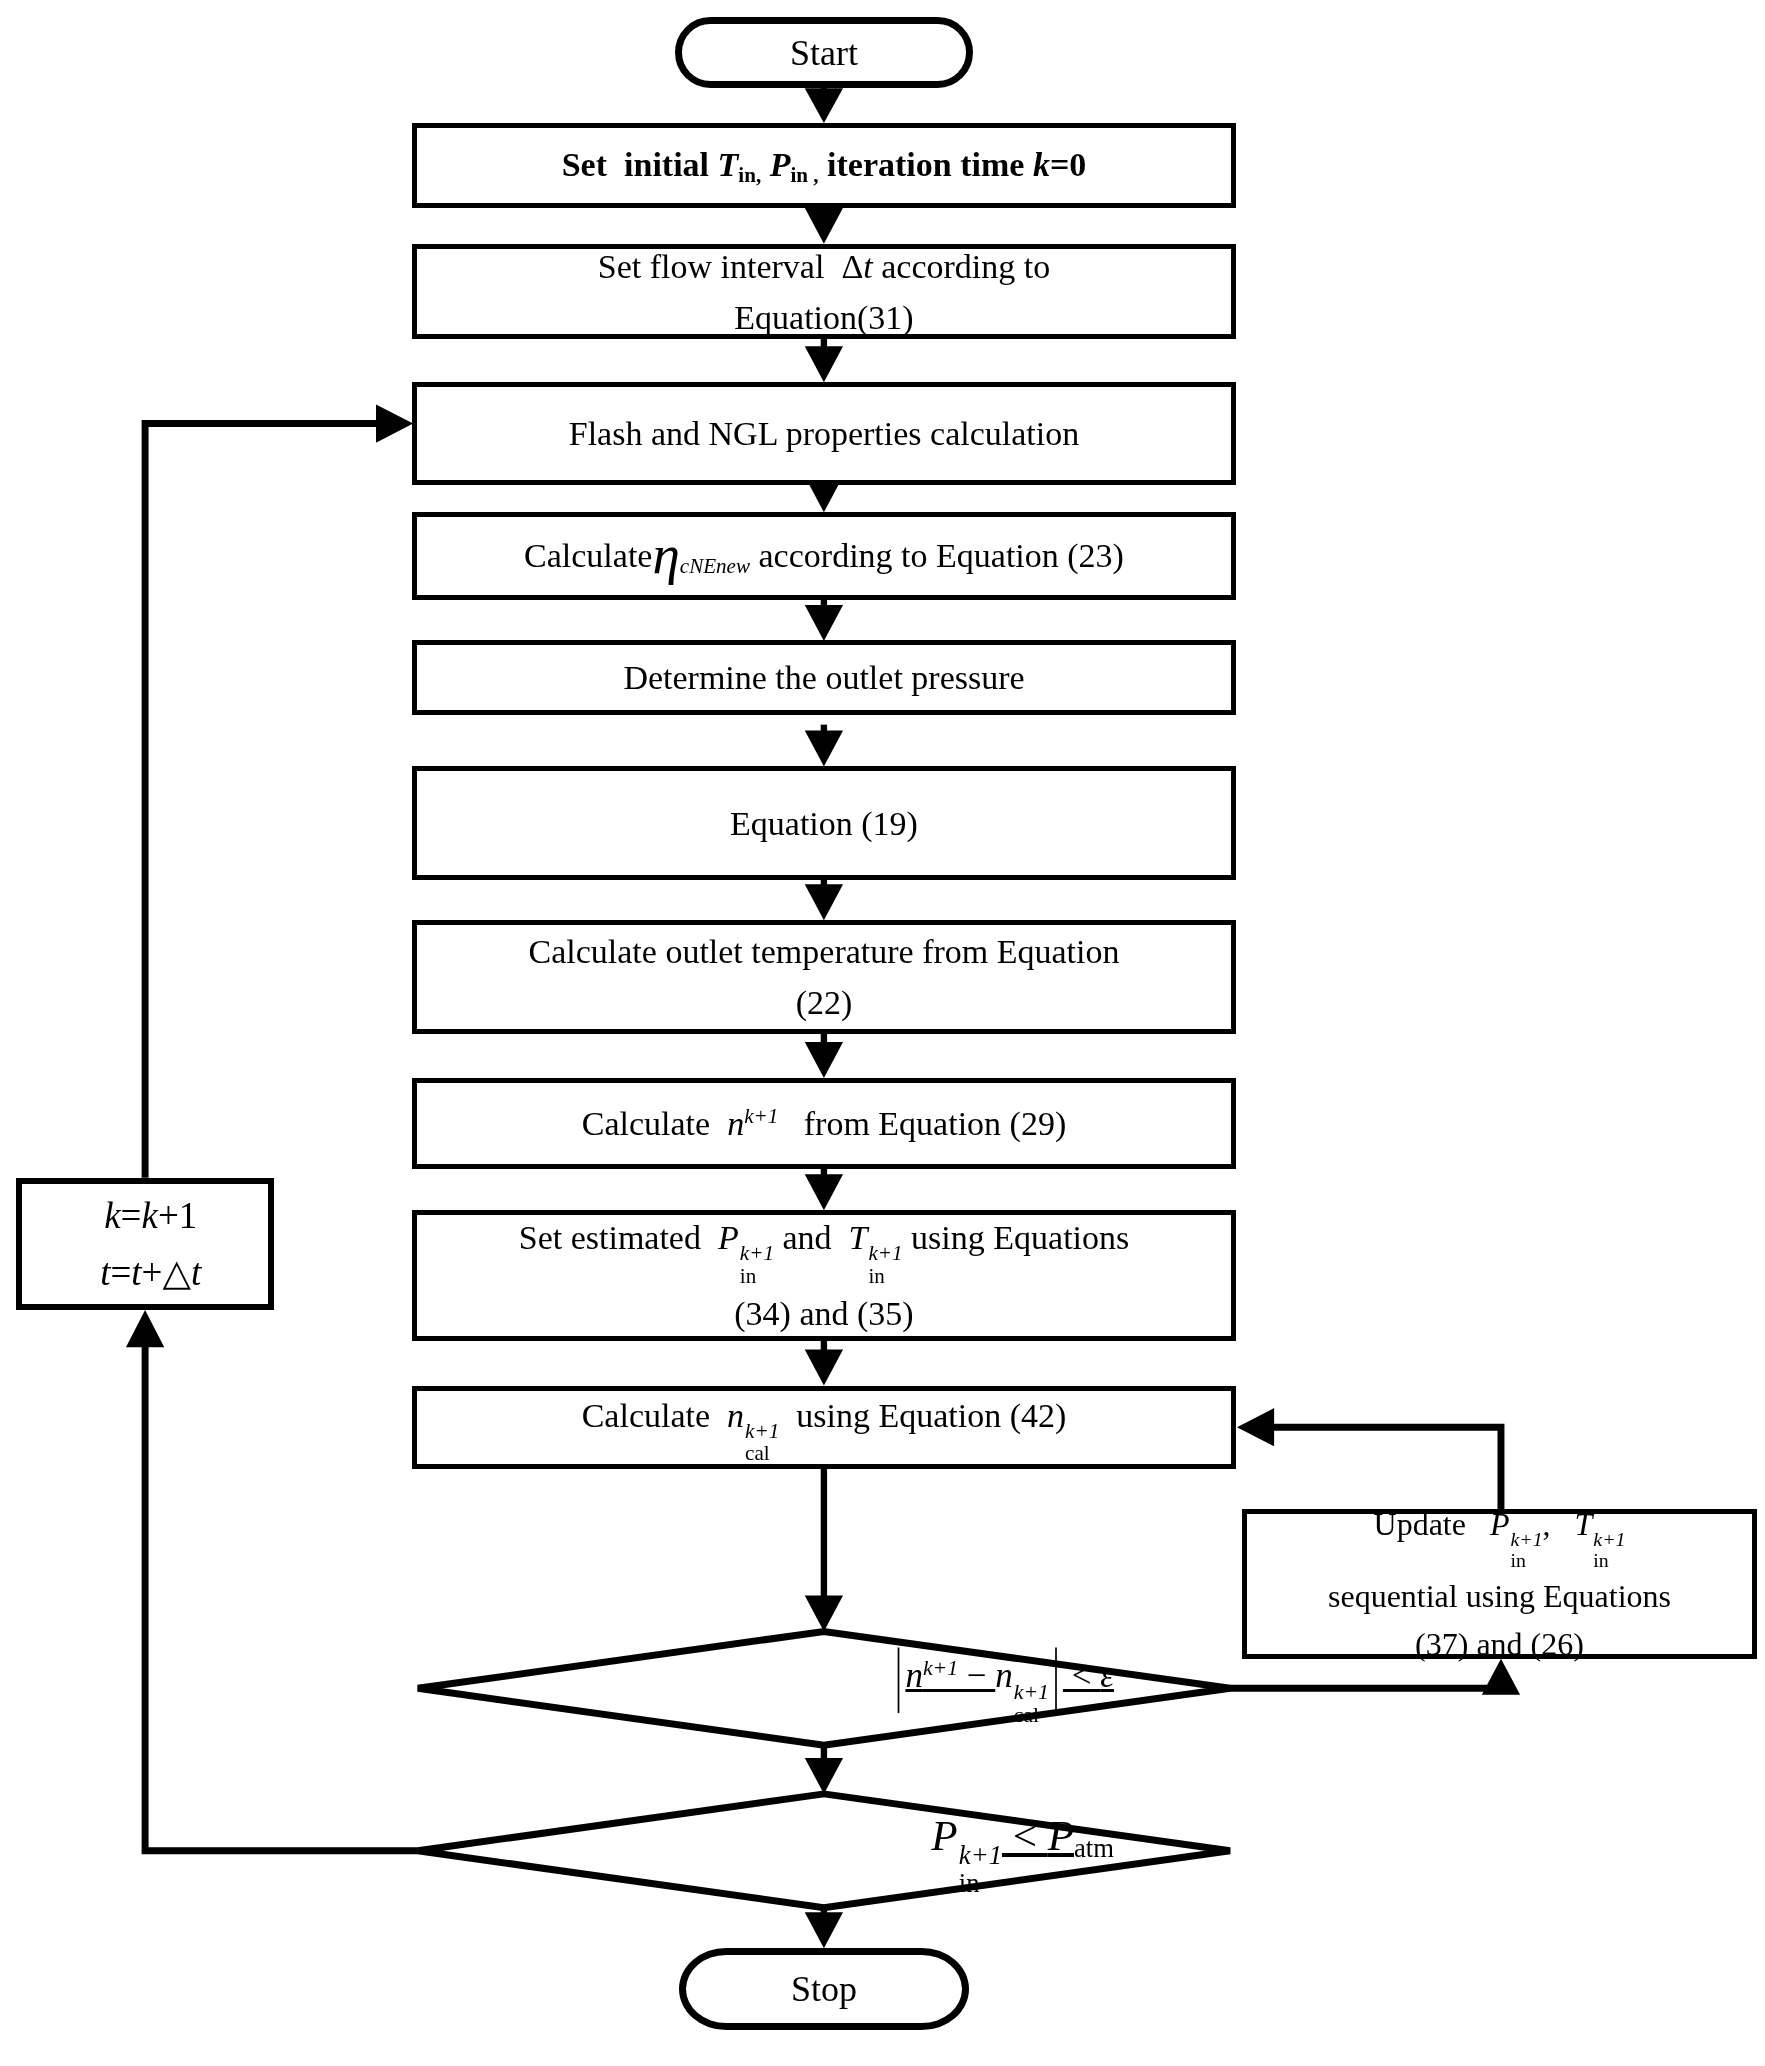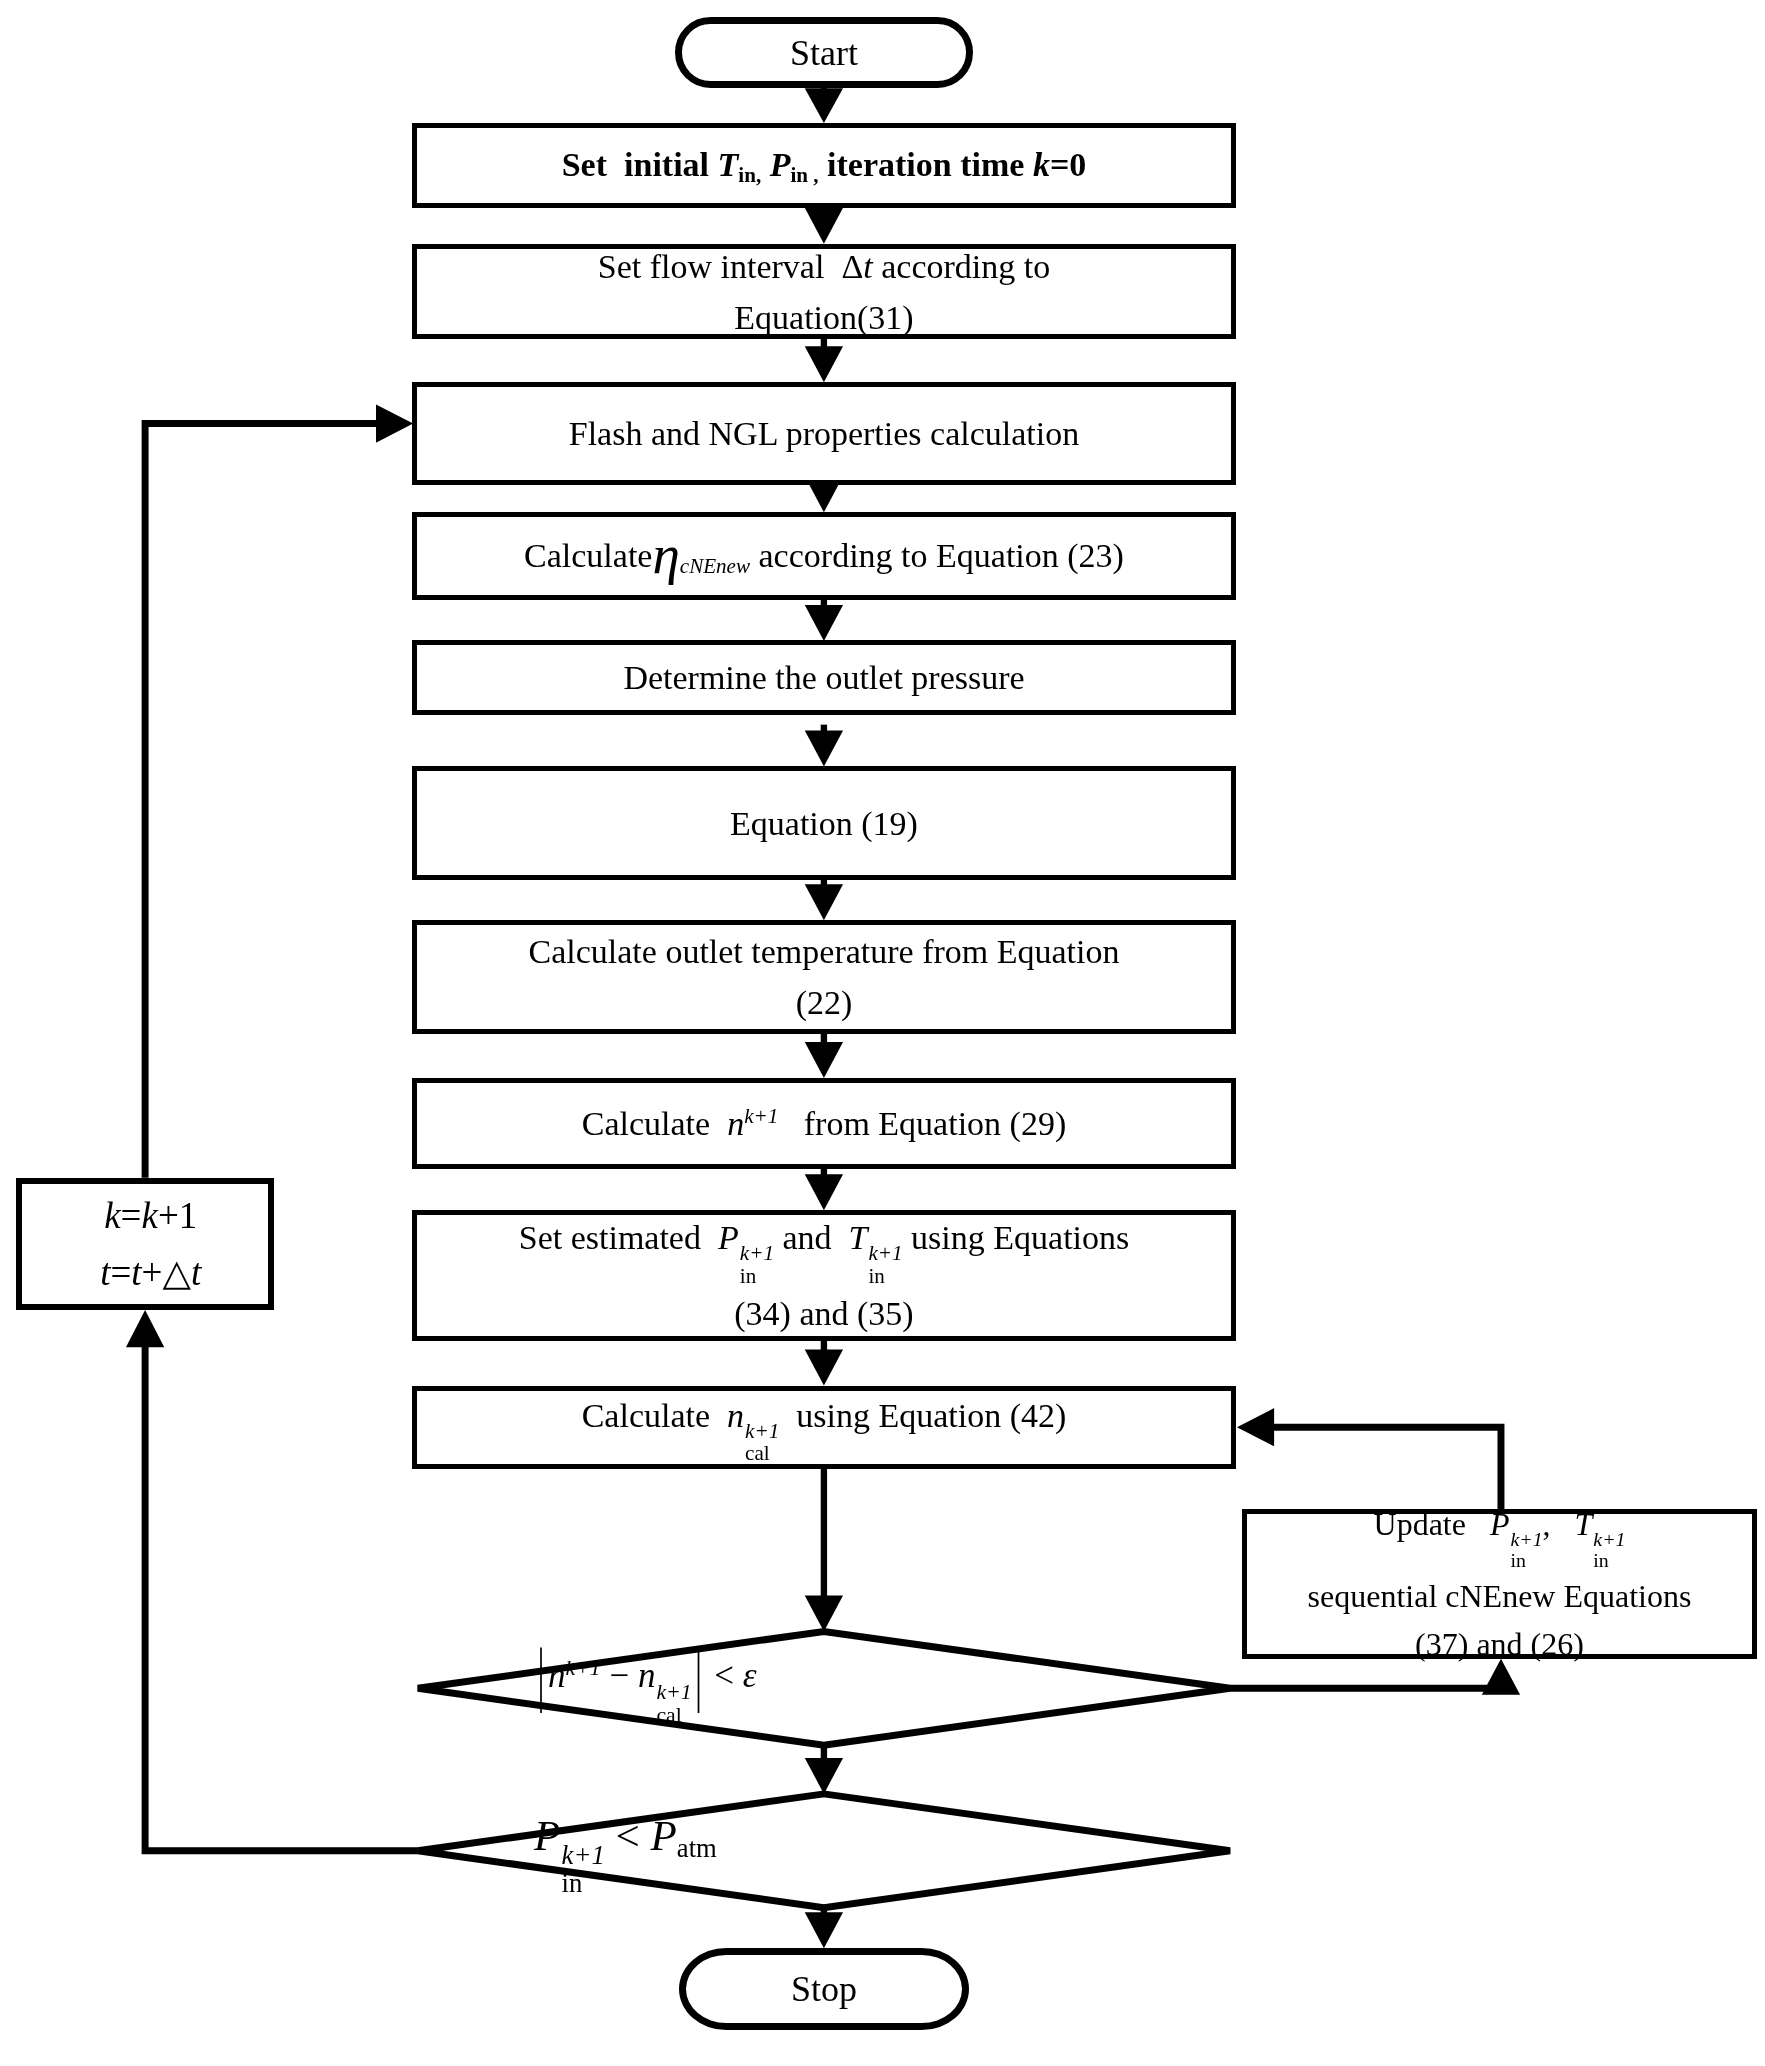--- a/index.html
+++ b/index.html
@@ -11,21 +11,21 @@
   #wires{position:absolute;left:0;top:0;}
   .node{
     position:absolute;box-sizing:border-box;background:#ffffff;
     border:5.8px solid #000;display:flex;flex-direction:column;
     justify-content:center;align-items:center;text-align:center;
     font-size:34px;
   }
   .terminator{border-width:7.5px;font-size:36px;}
   .label{
     position:absolute;box-sizing:border-box;display:flex;flex-direction:column;
-    justify-content:center;align-items:flex-start;text-align:center;background:transparent;
+    justify-content:center;align-items:flex-end;text-align:center;background:transparent;text-decoration:underline;
   }
   .line{white-space:pre;line-height:1.5;}
   .i{font-style:italic;}
   .sb{font-size:0.62em;vertical-align:-0.28em;}
   .sp{font-size:0.62em;vertical-align:0.55em;}
   .big{font-size:1.62em;line-height:0;vertical-align:-0.10em;}
   .bar{display:inline-block;transform:scaleY(2.05);margin:0 0.10em;}
   .stkw{display:inline-block;white-space:nowrap;}
   .stk{
     display:inline-flex;flex-direction:column;vertical-align:-0.52em;
@@ -194,21 +194,21 @@
     </div>
 
   <div class="node" id="upd">
       <div class="line"><span class="">Update   </span><span class="stkw"><span class="i">P</span><span class="stk">
             <span class="i">k+1</span>
             <span>in</span>
           </span></span><span class="">,   </span><span class="stkw"><span class="i">T</span><span class="stk">
             <span class="i">k+1</span>
             <span>in</span>
           </span></span></div>
-      <div class="line"><span class="">sequential cNEnew Equations</span></div>
+      <div class="line"><span class="">sequential using Equations</span></div>
       <div class="line"><span class="">(37) and (26)</span></div>
     </div>
 
   <div class="label" id="d1lbl">
       <div class="line"><span class="bar">|</span><span class="i">n</span><span class="i sp">k+1</span><span class=""> − </span><span class="stkw"><span class="i">n</span><span class="stk">
             <span class="i">k+1</span>
             <span>cal</span>
           </span></span><span class="bar">|</span><span class=""> &lt; </span><span class="i">ε</span></div>
     </div>
 

